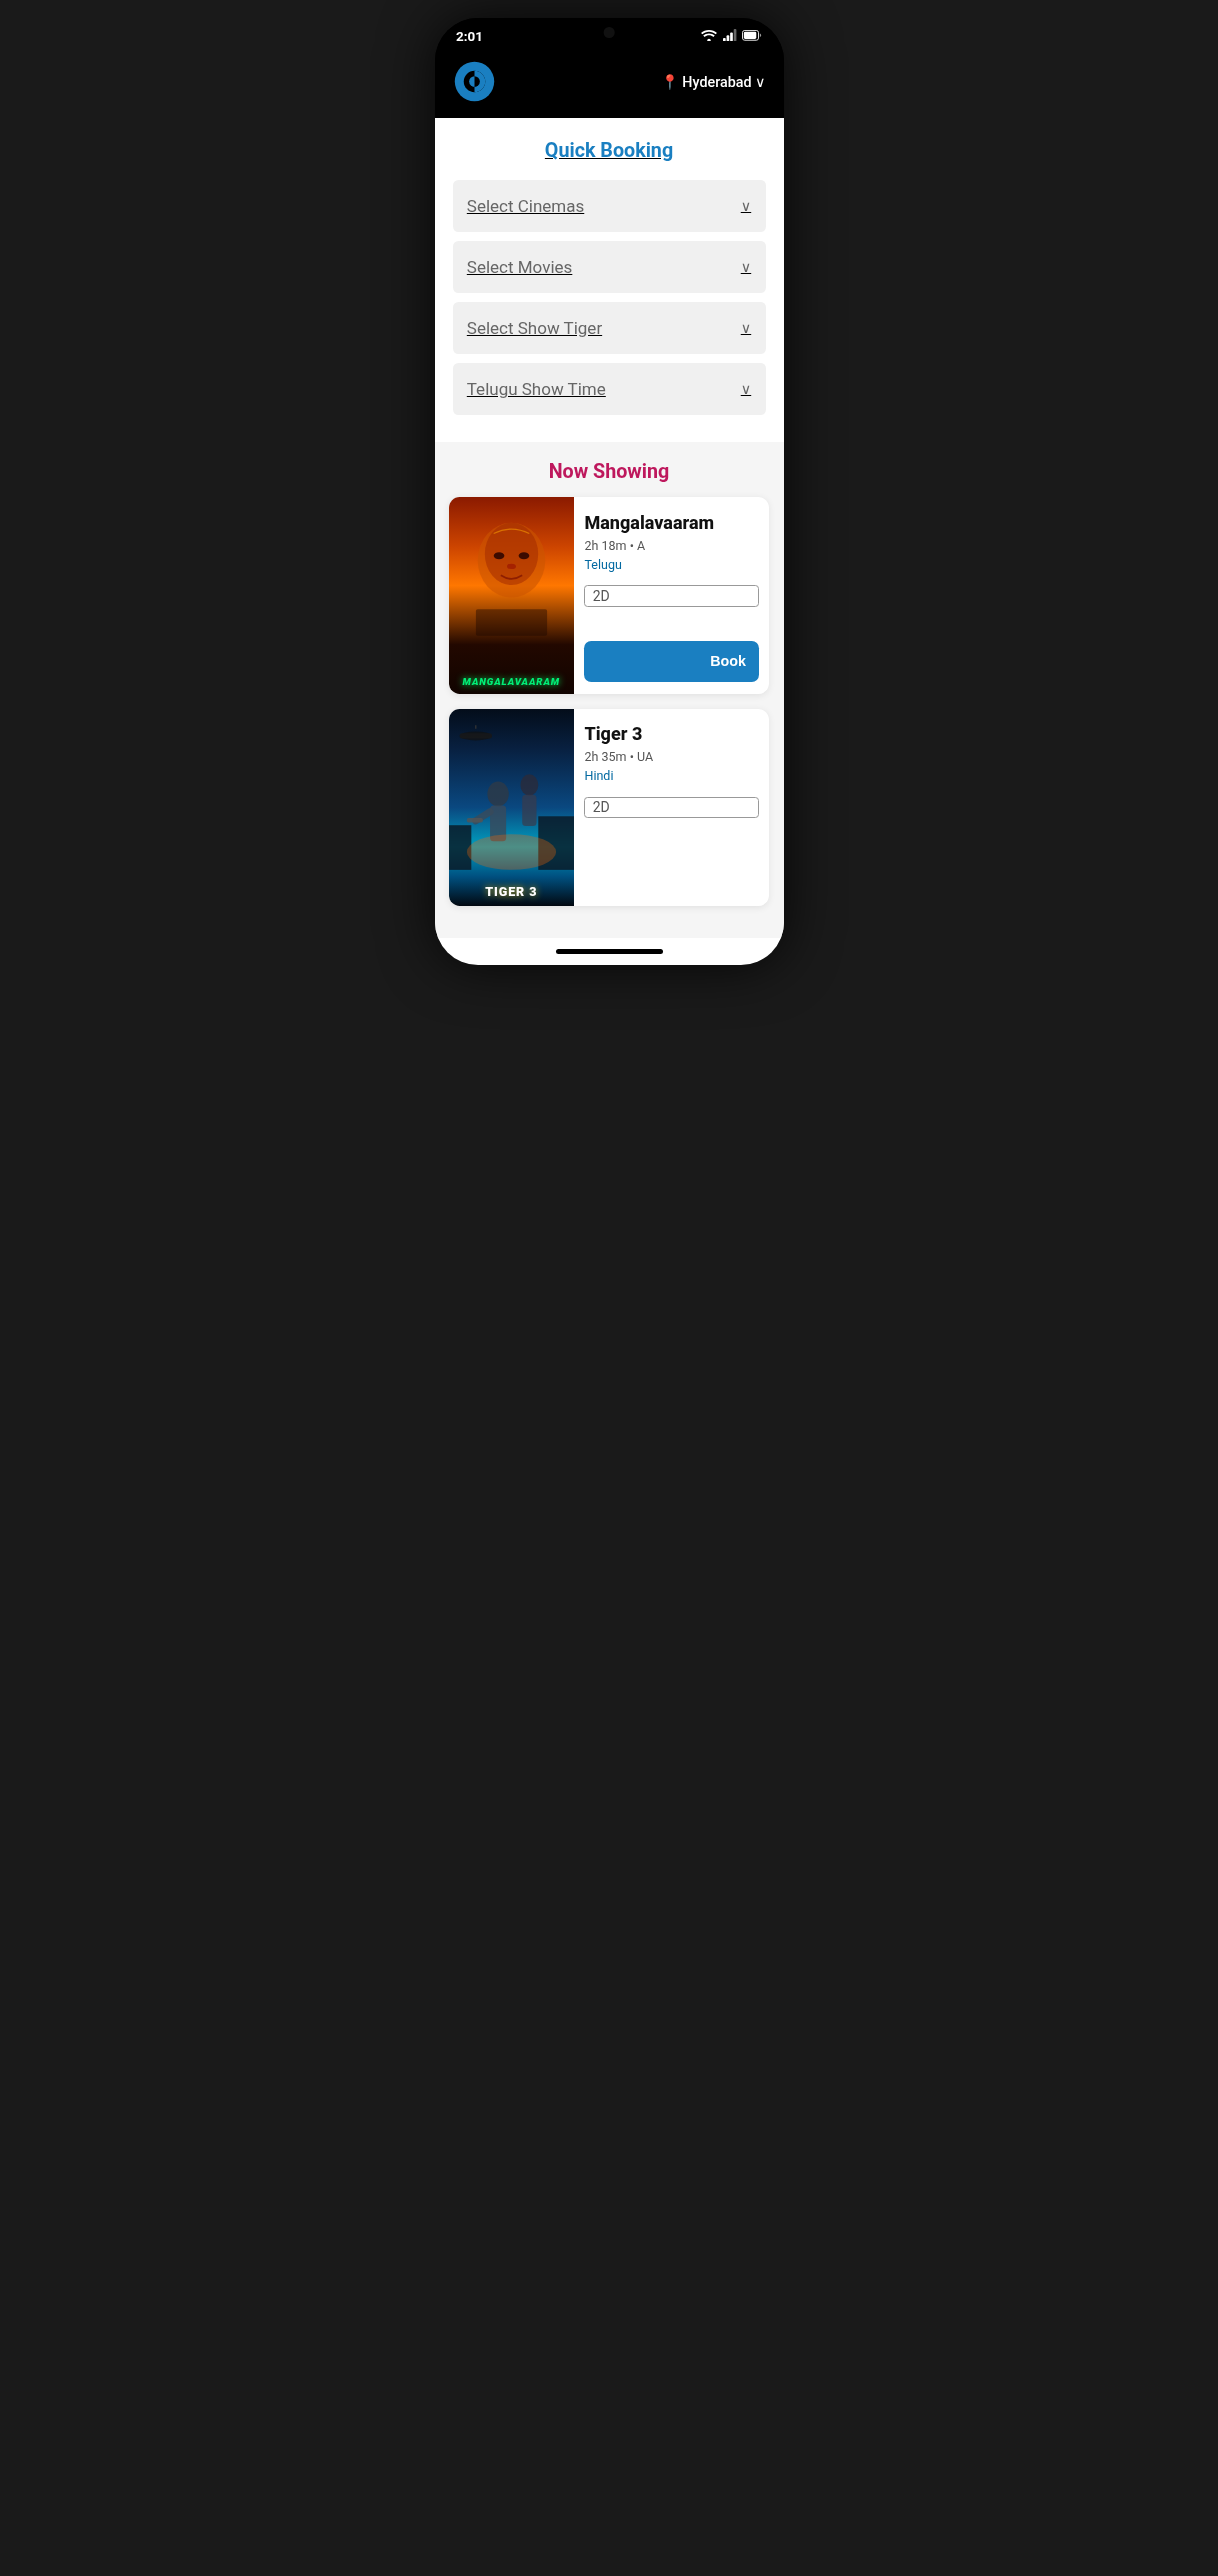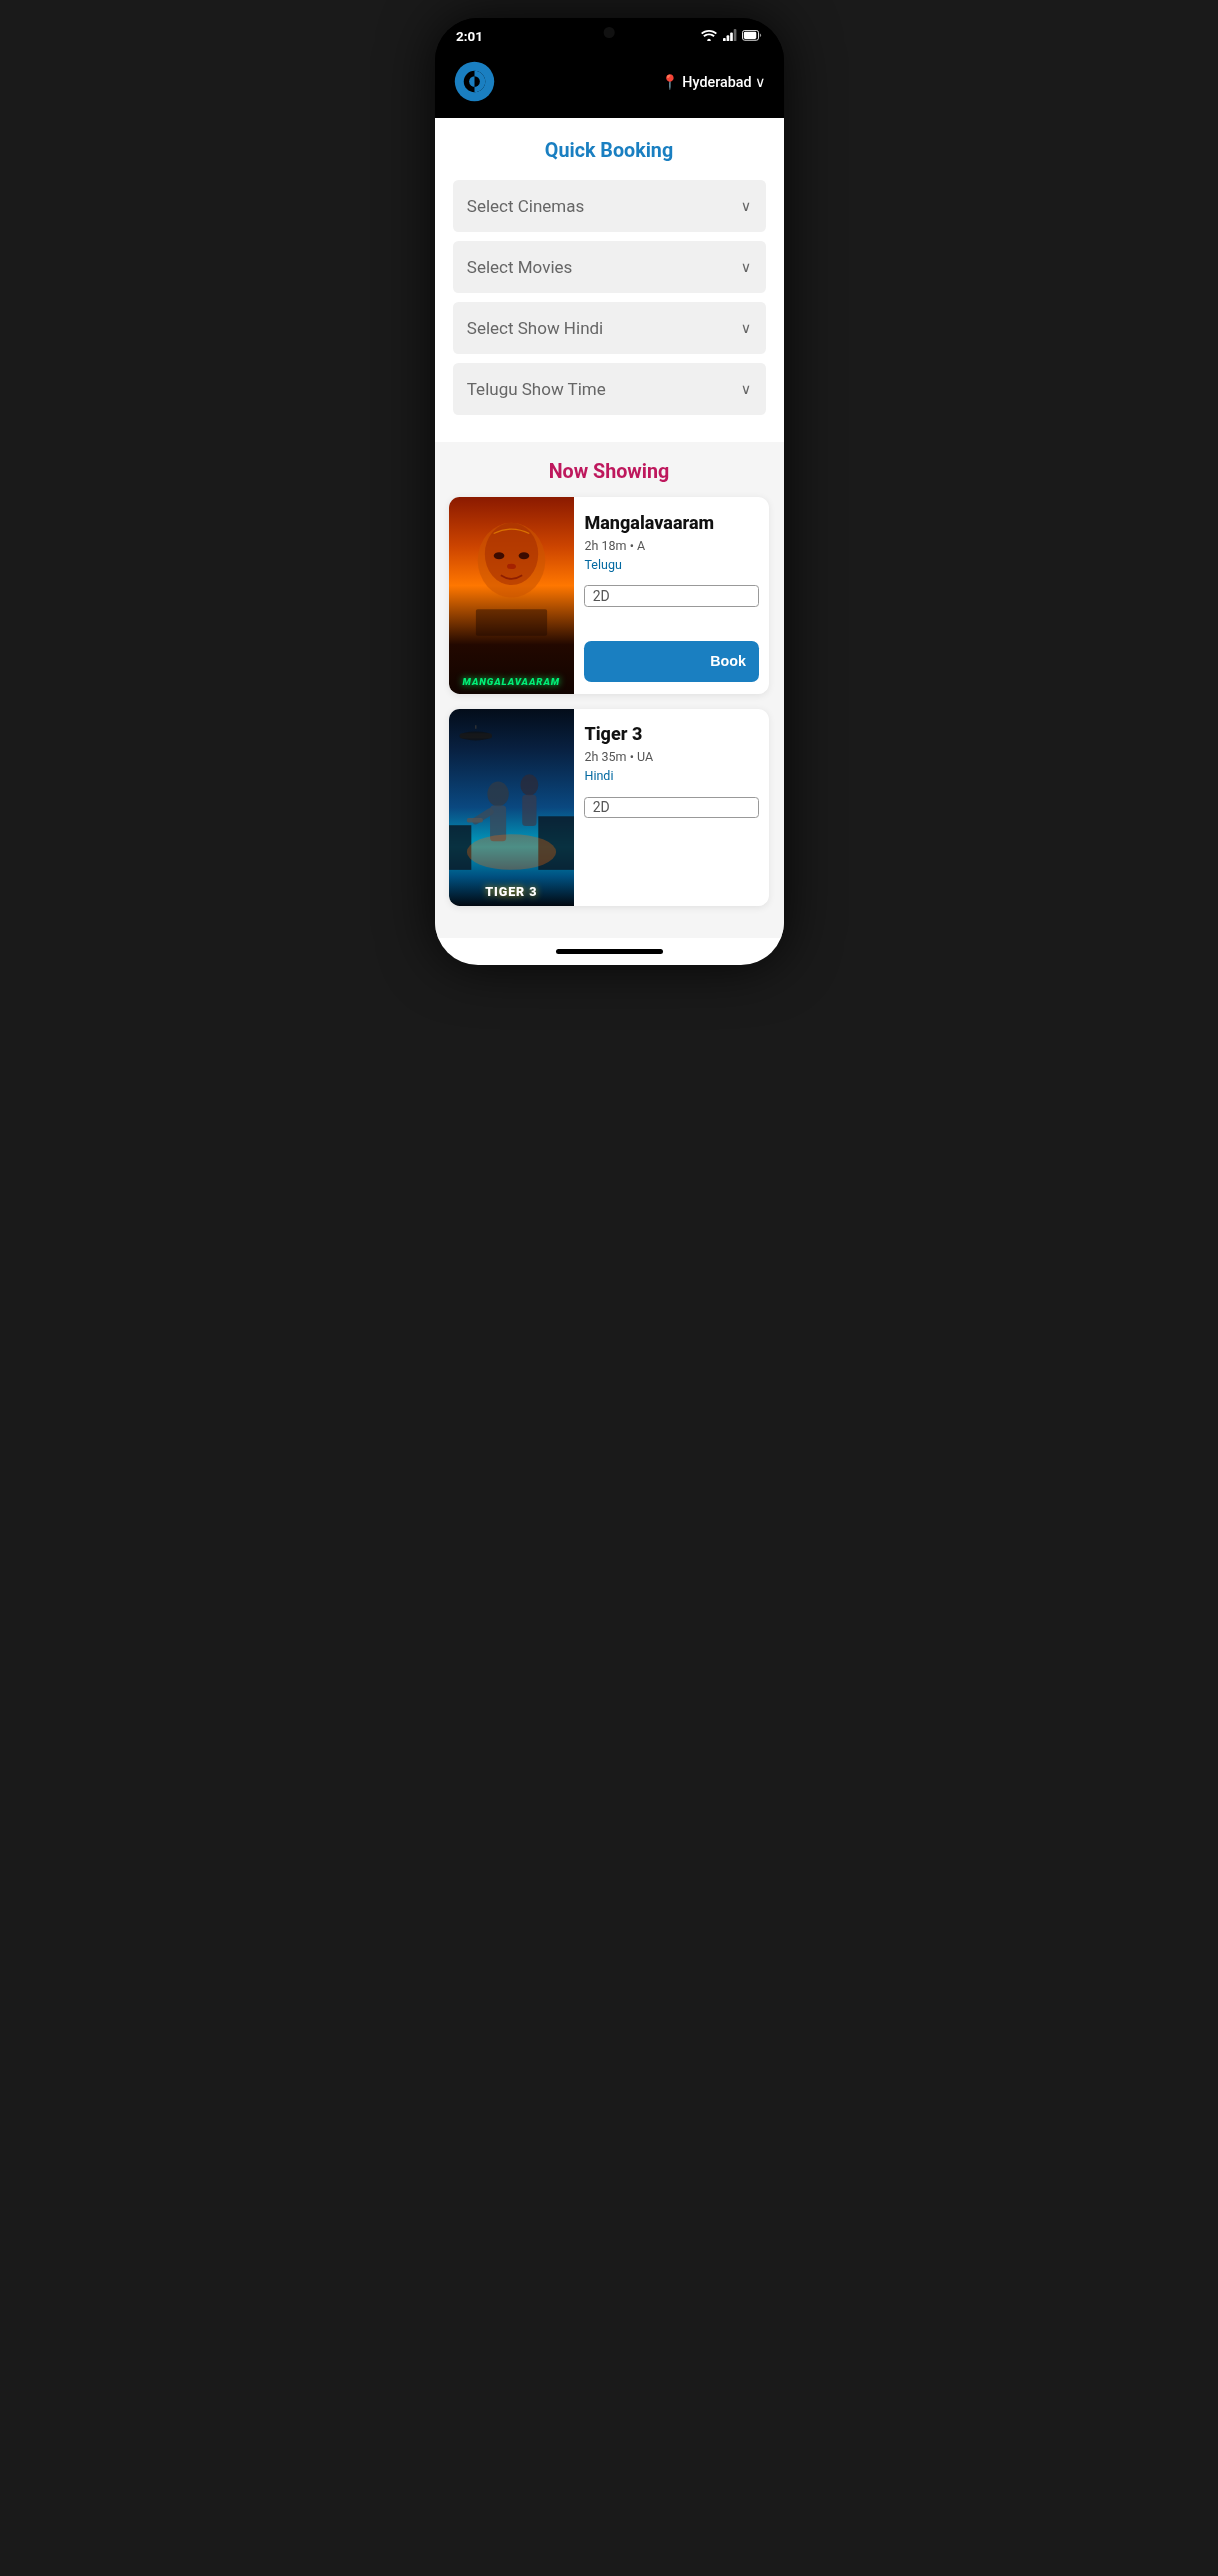--- a/index.html
+++ b/index.html
@@ -93,20 +93,21 @@
 
     .content-area {
       background: #fff;
       border-radius: 0;
       overflow: hidden;
     }
 
     .quick-booking-section {
       background: #fff;
       padding: 21.5px 18px 18px;
+      text-decoration: underline;
     }
 
     .section-title-blue {
       text-align: center;
       color: #1a7fc1;
       font-size: 19.7px;
       font-weight: 700;
       margin-bottom: 18px;
     }
 
@@ -335,21 +336,21 @@
         <span class="dropdown-label">Select Cinemas</span>
         <span class="chevron-icon">∨</span>
       </div>
 
       <div class="dropdown-item">
         <span class="dropdown-label">Select Movies</span>
         <span class="chevron-icon">∨</span>
       </div>
 
       <div class="dropdown-item">
-        <span class="dropdown-label">Select Show Hindi</span>
+        <span class="dropdown-label">Select Show Tiger</span>
         <span class="chevron-icon">∨</span>
       </div>
 
       <div class="dropdown-item">
         <span class="dropdown-label">Telugu Show Time</span>
         <span class="chevron-icon">∨</span>
       </div>
     </div>
 
     <div class="now-showing-section">

